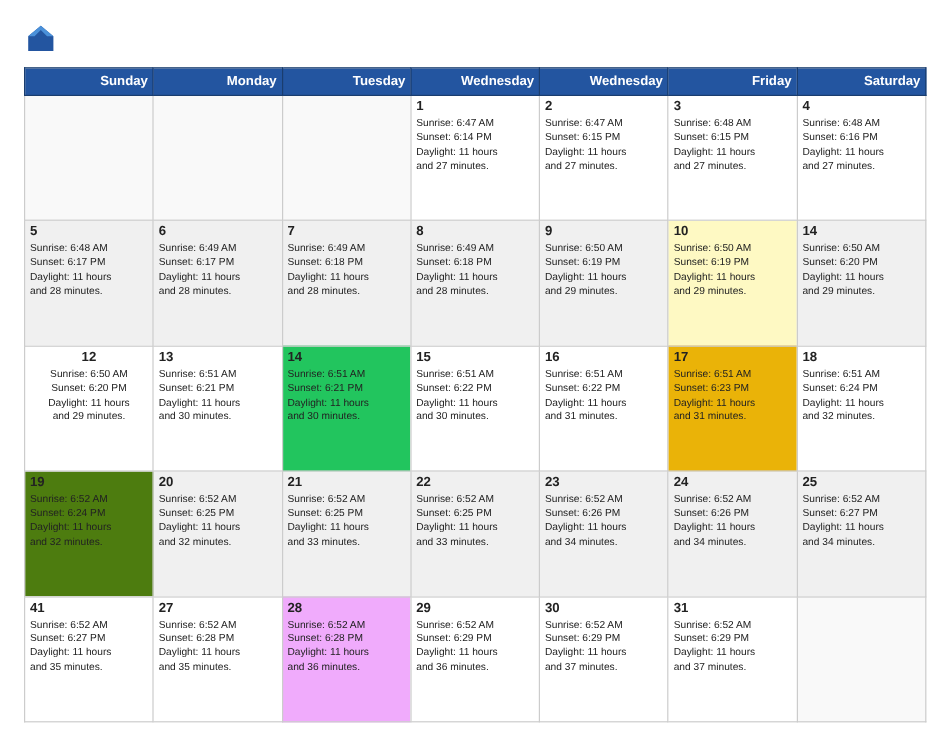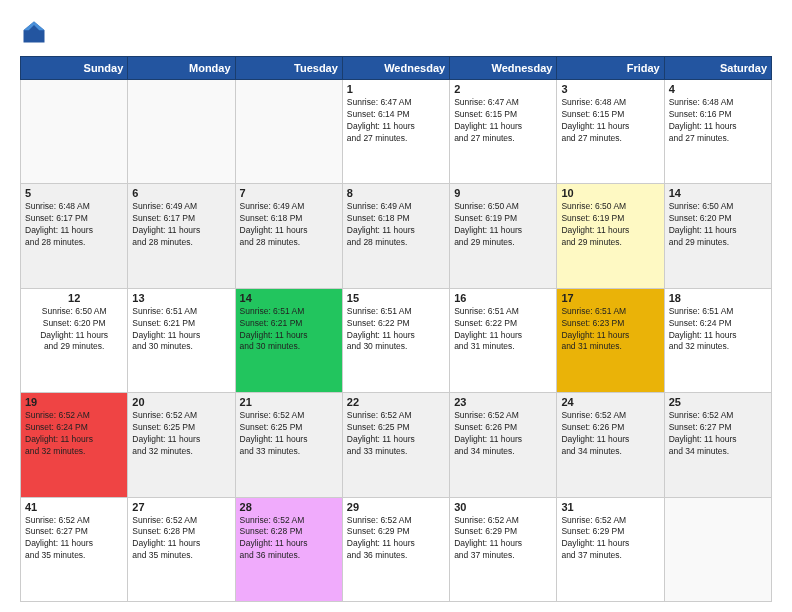--- a/index.html
+++ b/index.html
@@ -263,21 +263,21 @@
           </td>
           <td style="background: rgb(255, 255, 255);">
             <span class="day-num">18</span>
             <div class="day-info" style="white-space: pre-line;">Sunrise: 6:51 AM
 Sunset: 6:24 PM
 Daylight: 11 hours
 and 32 minutes.</div>
           </td>
         </tr>
         <tr style="background: rgb(245, 245, 245);">
-          <td style="background: #ef4444;">
+          <td style="background: #4d7c0f;">
             <span class="day-num">19</span>
             <div class="day-info" style="white-space: pre-line;">Sunrise: 6:52 AM
 Sunset: 6:24 PM
 Daylight: 11 hours
 and 32 minutes.</div>
           </td>
           <td style="background: rgb(240, 240, 240);">
             <span class="day-num">20</span>
             <div class="day-info" style="white-space: pre-line;">Sunrise: 6:52 AM
 Sunset: 6:25 PM

